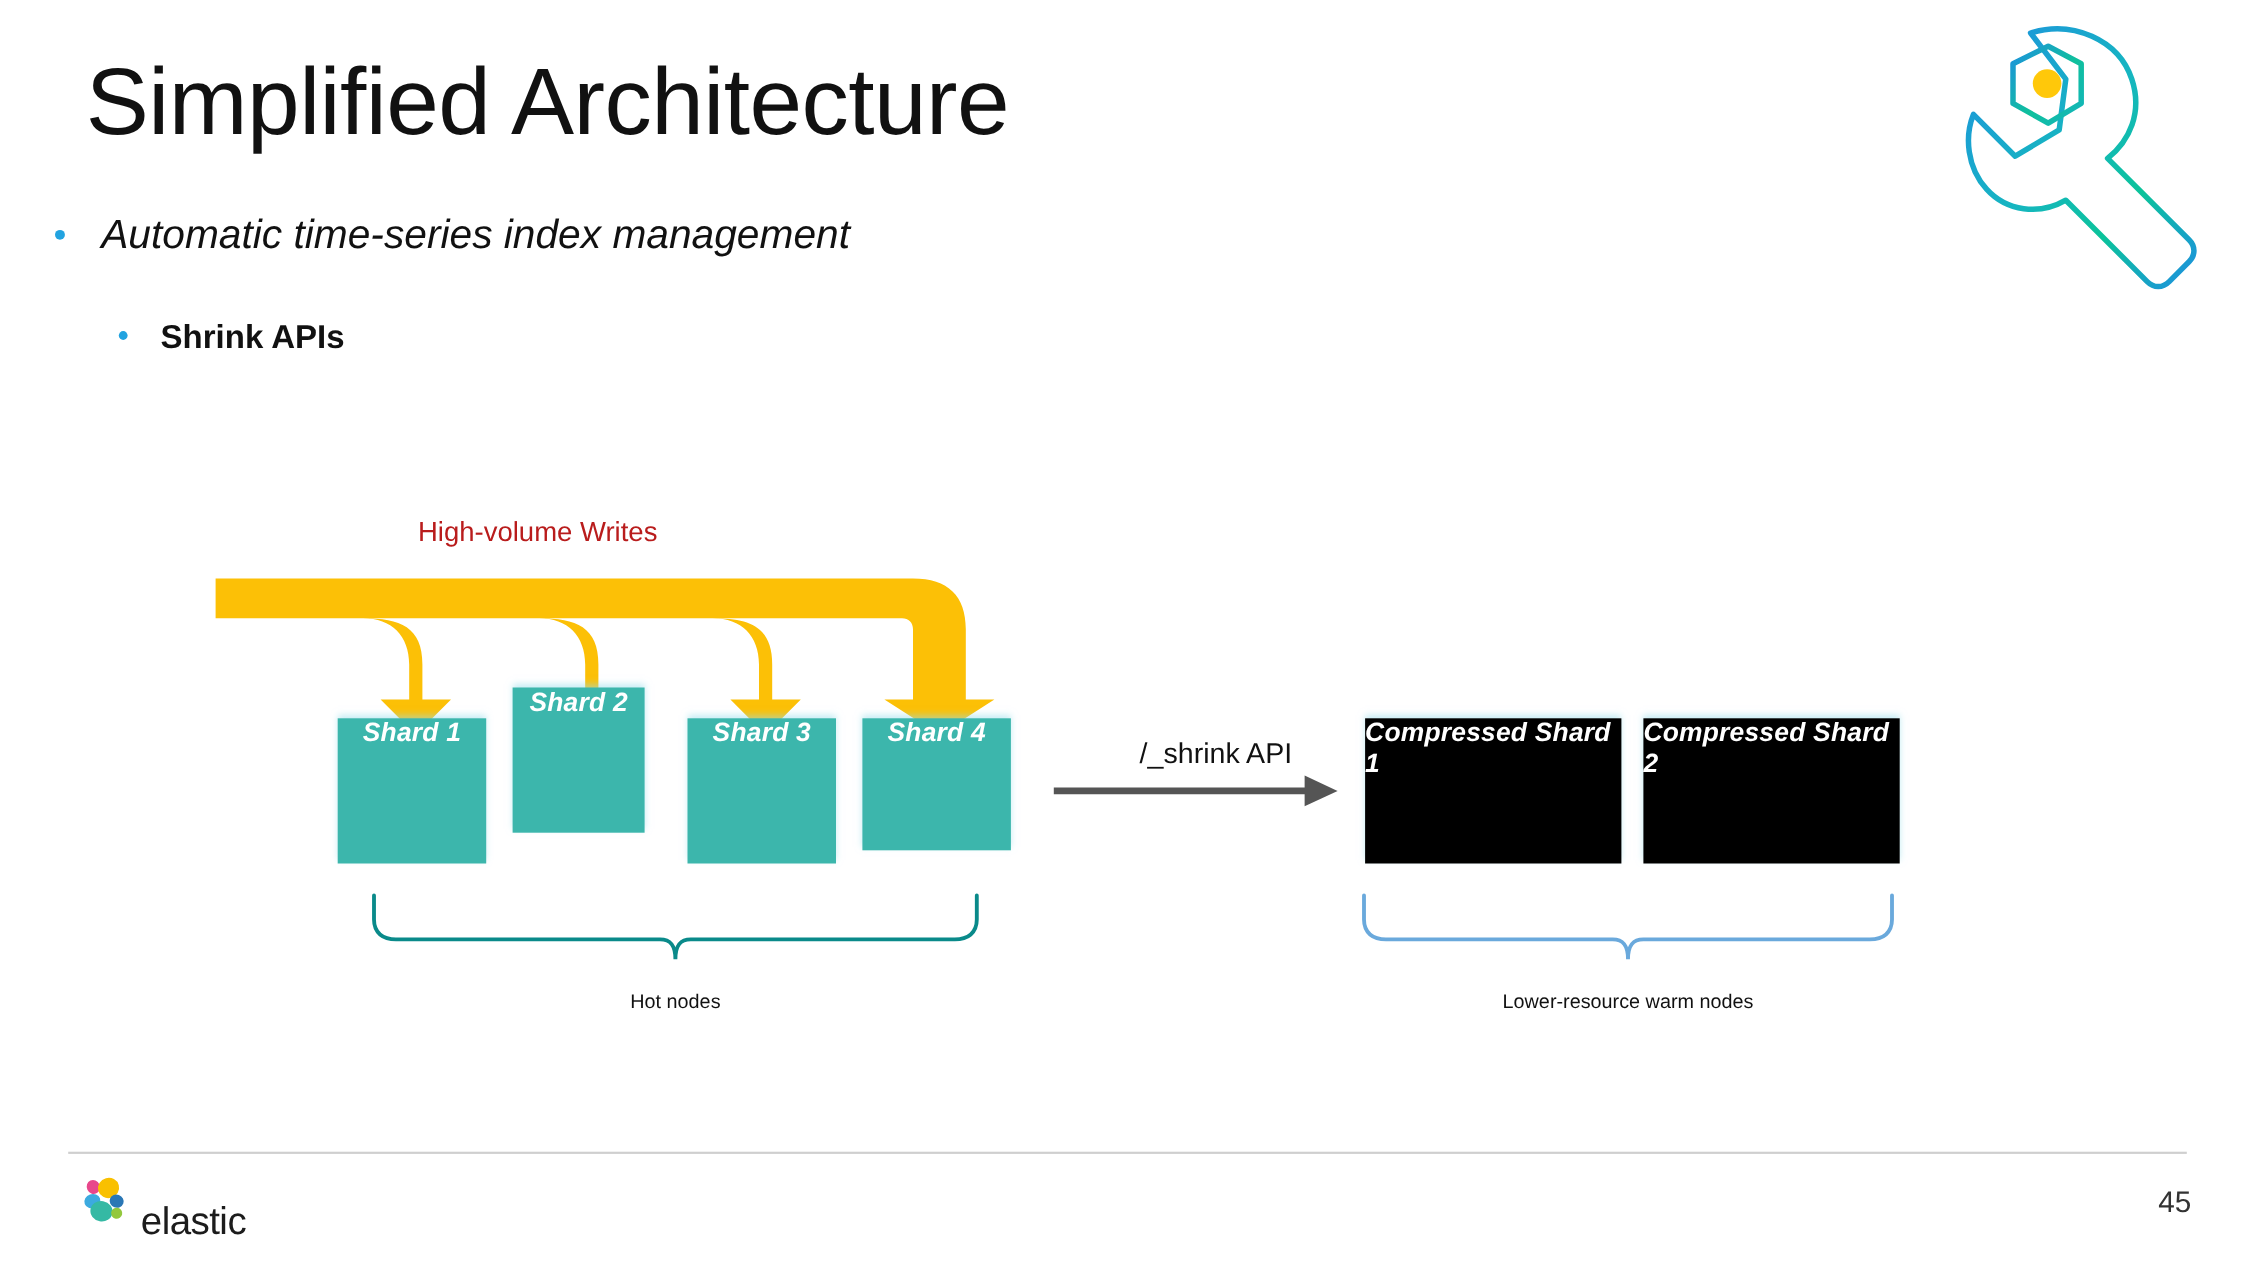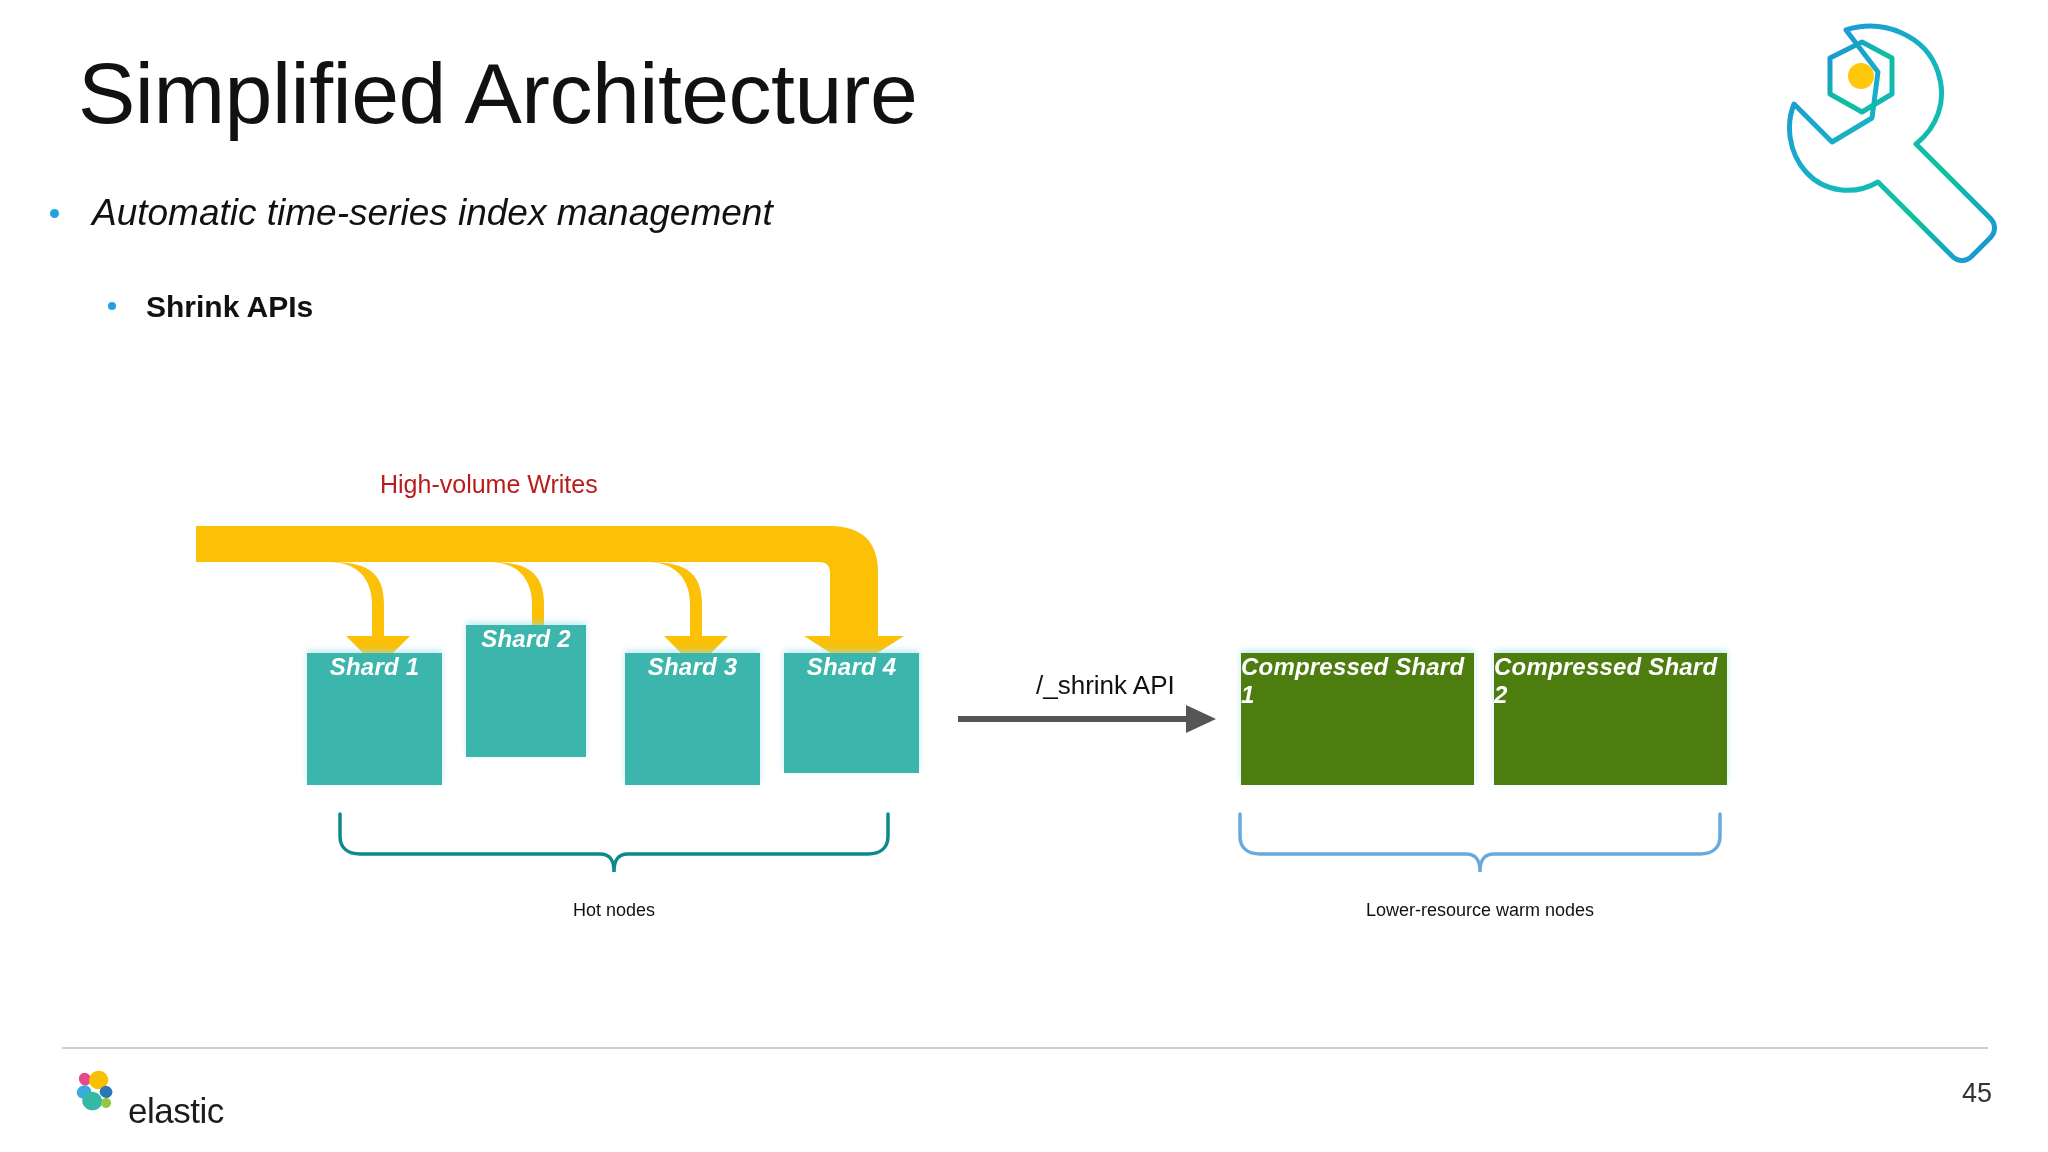--- a/index.html
+++ b/index.html
@@ -37,21 +37,21 @@
     position:absolute;left:380px;top:470px;font-size:25px;color:#b91c1c;white-space:nowrap;
   }
 
   .shard{
     position:absolute;display:flex;align-items:flex-start;justify-content:center;
     color:#fff;font-size:24px;font-weight:700;letter-spacing:0.2px;
     box-shadow:0 -3px 6px rgba(150,220,235,.55);
     font-style:italic;
   }
   .shard-hot{background:#3cb6ac;}
-  .shard-warm{background:#4d7c0f;}
+  .shard-warm{background:#000000;}
 
   .shrink-label{
     position:absolute;left:1000px;top:670px;font-size:26px;color:#111;white-space:nowrap;margin-left:36px;
   }
 
   .brace-label{
     position:absolute;font-size:18px;color:#111;white-space:nowrap;text-align:center;
   }
 
   

